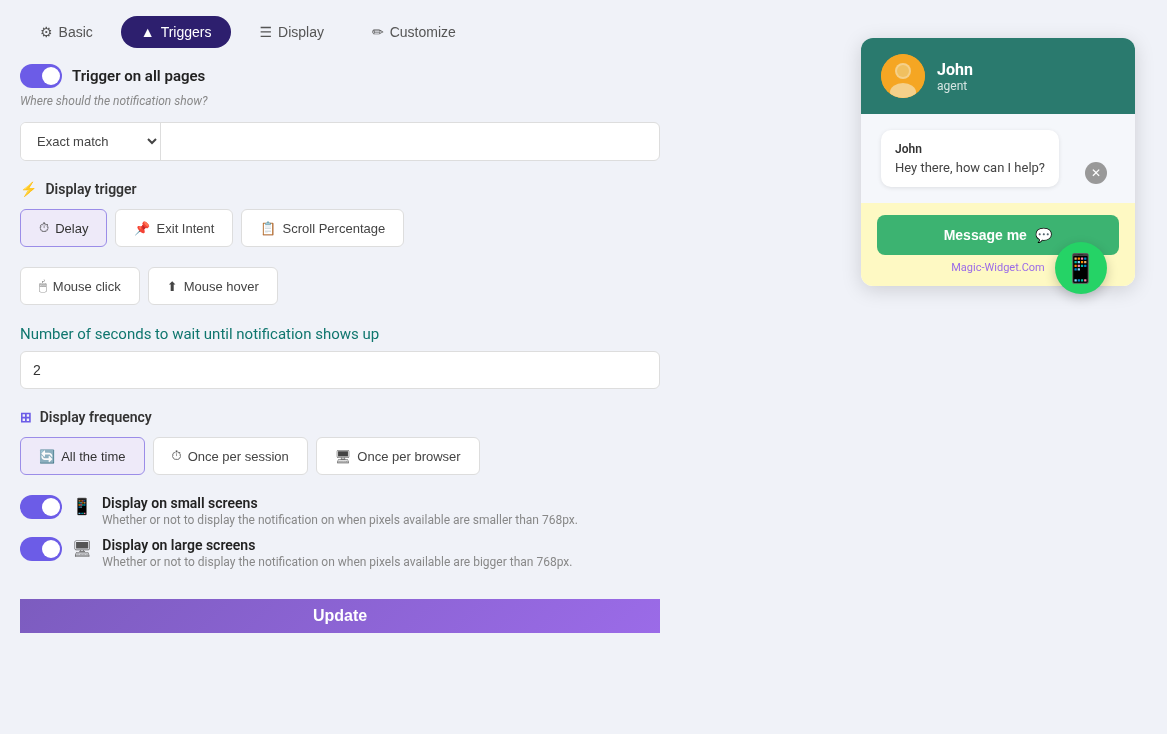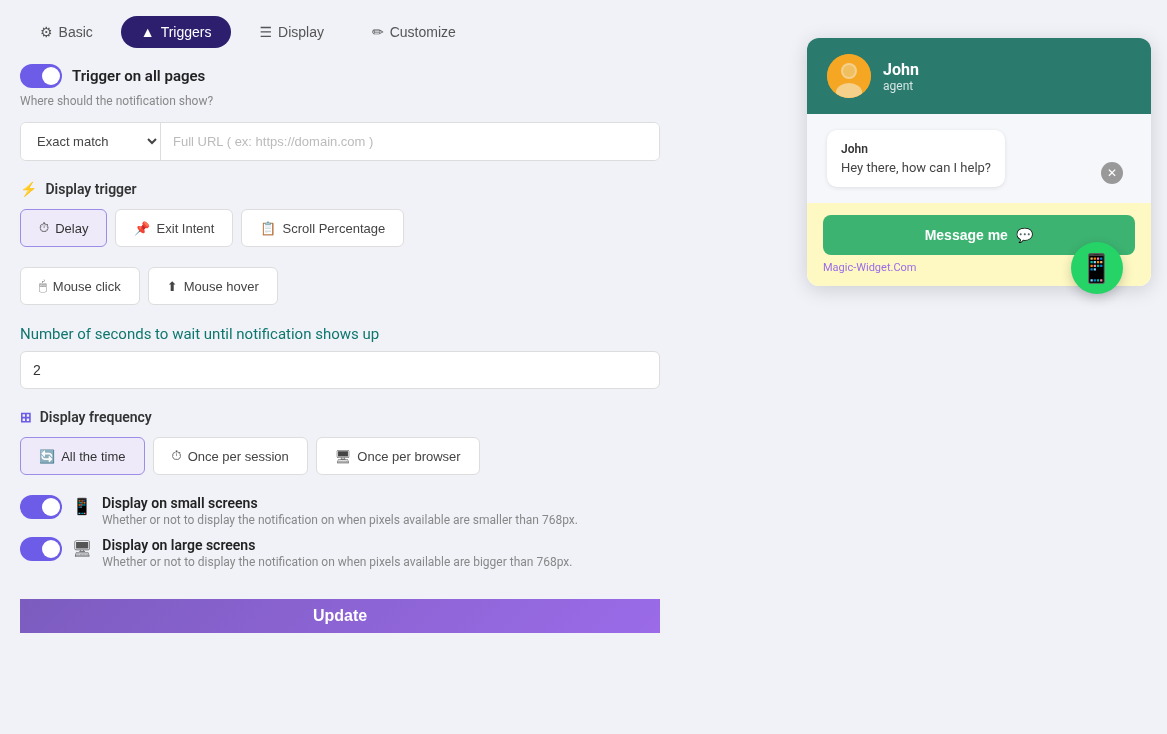--- a/index.html
+++ b/index.html
@@ -79,20 +79,21 @@
     .toggle-label {
       font-size: 15px;
       font-weight: 600;
       color: #222;
     }
     .toggle-subtitle {
       font-size: 12px;
       color: #888;
       margin-bottom: 14px;
       margin-left: 0;
+      font-style: italic;
     }
 
     
     .url-row {
       display: flex;
       gap: 0;
       margin-bottom: 20px;
       border: 1px solid #ddd;
       border-radius: 6px;
       background: #fff;
@@ -223,22 +224,22 @@
       border: none;
       border-radius: 0;
       cursor: pointer;
       margin-top: 20px;
     }
 
     
     .chat-widget {
       position: absolute;
       top: 38px;
-      right: 16px;
-      width: 344px;
+      right: 32px;
+      width: 274px;
     }
     .chat-card {
       background: #fff;
       border-radius: 12px;
       overflow: hidden;
       box-shadow: 0 4px 20px rgba(0,0,0,0.15);
     }
     .chat-header {
       background: #2a7a6e;
       padding: 16px 20px;
@@ -302,21 +303,21 @@
       border-radius: 8px;
       font-size: 14px;
       font-weight: 600;
       cursor: pointer;
       display: flex;
       align-items: center;
       justify-content: center;
       gap: 8px;
     }
     .chat-brand {
-      text-align: left;
+      text-align: center;
       font-size: 11px;
       color: #9b6be8;
       margin-top: 6px;
       padding-bottom: 4px;
     }
 
     
     .whatsapp-float {
       position: absolute;
       bottom: 80px;
@@ -382,21 +383,20 @@
   </div>
   <div class="toggle-subtitle">Where should the notification show?</div>
 
   
   <div class="url-row">
     <select class="url-select">
       <option>Exact match</option>
       <option>Contains</option>
       <option>Starts with</option>
     </select>
-    <input class="url-input" type="text" placeholder="Full URL ( ex: https://domain.com )" style="">
   </div>
 
   
   <div class="section-header">
     <span class="section-icon">⚡</span>
     <span>Display trigger</span>
   </div>
   <div class="btn-group">
     <button class="btn-option active">
       <span class="btn-icon">⏱</span>

